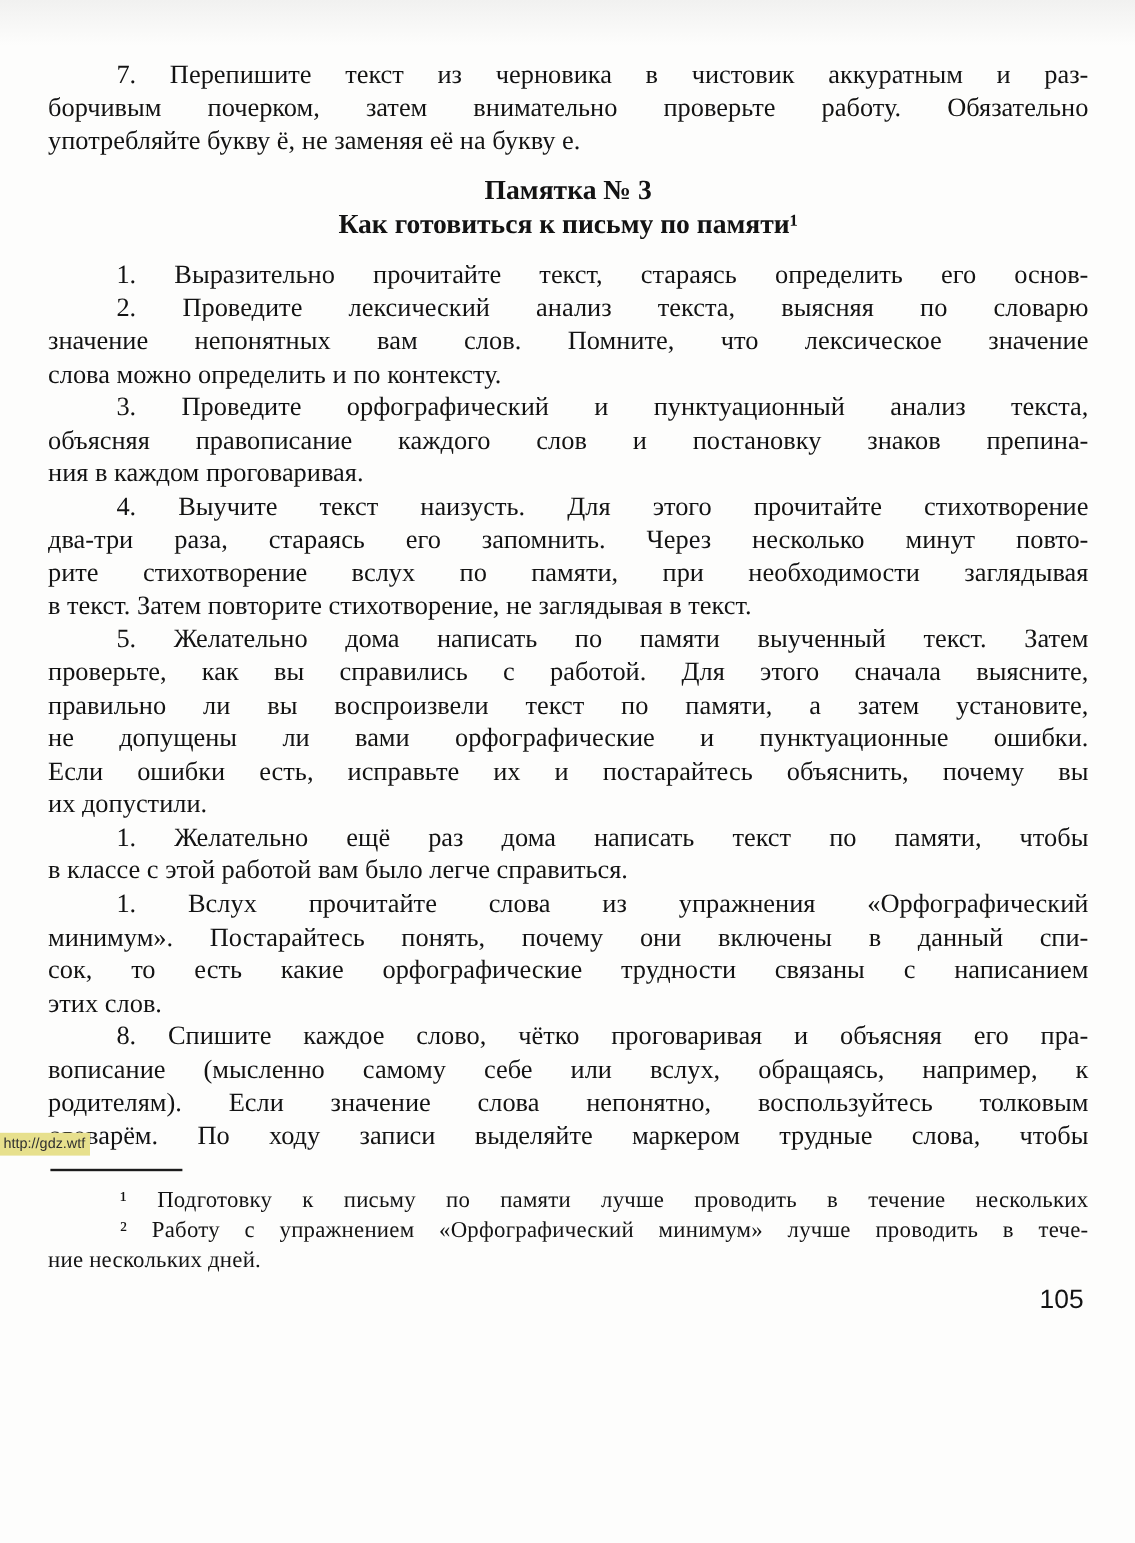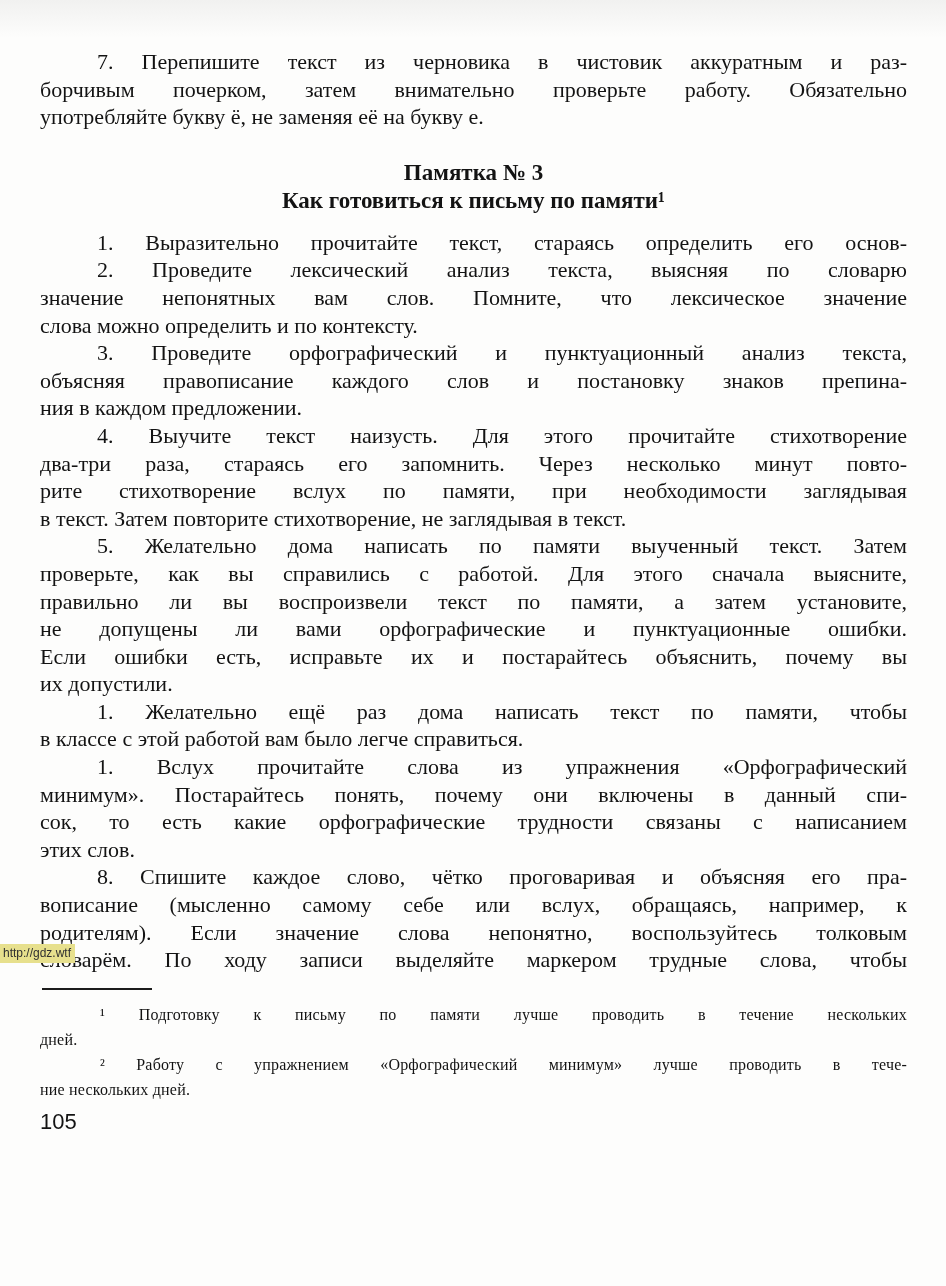--- a/index.html
+++ b/index.html
@@ -37,44 +37,44 @@
   .para .line.last { text-align-last: left; white-space: normal; }
   .para.justify-all .line.last { text-align-last: justify; white-space: nowrap; }
   .para .line:first-child { text-indent: 57px; }
   
   .memo-head {
     text-align: center;
     font-weight: bold;
     font-size: 23px;
     line-height: 28px;
   }
-  .memo-head.m3 { margin: 28px 0 14px; }
+  .memo-head.m3 { margin: 14px 0 14px; }
   .memo-head.m4 { margin: 6px 0 12px; }
   
   .fn-divider {
     width: 110px;
     border: none;
     border-top: 2px solid #1c1c1c;
     margin: 14px 0 12px 2px;
   }
   .footnote {
-    font-size: 16px;
+    font-size: 19px;
     line-height: 25px;
     letter-spacing: 0.2px;
   }
   .footnote .line {
     text-align: justify;
     text-align-last: justify;
     white-space: nowrap;
   }
   .footnote .line.last { text-align-last: left; white-space: normal; }
   .footnote .line:first-child { text-indent: 60px; }
   .page-number {
     margin-top: 8px;
-    text-align: left;
+    text-align: right;
     font-family: "Liberation Sans", "DejaVu Sans", sans-serif;
     font-size: 22px;
     line-height: 24px;
     padding-right: 4px;
   }
   .watermark {
     position: absolute;
     left: 0;
     bottom: 5px;
     background: var(--watermark_bg);
@@ -105,21 +105,21 @@
       <div class="line">1. Выразительно прочитайте текст, стараясь определить его основ-</div>
     </div>
   <div class="para">
       <div class="line">2. Проведите лексический анализ текста, выясняя по словарю</div>
       <div class="line">значение непонятных вам слов. Помните, что лексическое значение</div>
       <div class="line last">слова можно определить и по контексту.</div>
     </div>
   <div class="para">
       <div class="line">3. Проведите орфографический и пунктуационный анализ текста,</div>
       <div class="line">объясняя правописание каждого слов и постановку знаков препина-</div>
-      <div class="line last">ния в каждом предложении.</div>
+      <div class="line last">ния в каждом проговаривая.</div>
     </div>
   <div class="para">
       <div class="line">4. Выучите текст наизусть. Для этого прочитайте стихотворение</div>
       <div class="line">два-три раза, стараясь его запомнить. Через несколько минут повто-</div>
       <div class="line">рите стихотворение вслух по памяти, при необходимости заглядывая</div>
       <div class="line last">в текст. Затем повторите стихотворение, не заглядывая в текст.</div>
     </div>
   <div class="para">
       <div class="line">5. Желательно дома написать по памяти выученный текст. Затем</div>
       <div class="line">проверьте, как вы справились с работой. Для этого сначала выясните,</div>
@@ -144,21 +144,20 @@
       <div class="line">8. Спишите каждое слово, чётко проговаривая и объясняя его пра-</div>
       <div class="line">вописание (мысленно самому себе или вслух, обращаясь, например, к</div>
       <div class="line">родителям). Если значение слова непонятно, воспользуйтесь толковым</div>
       <div class="line last">словарём. По ходу записи выделяйте маркером трудные слова, чтобы</div>
     </div>
 
   <hr class="fn-divider">
 
   <div class="footnote">
       <div class="line">¹ Подготовку к письму по памяти лучше проводить в течение нескольких</div>
-      <div class="line last">дней.</div>
     </div>
   <div class="footnote">
       <div class="line">² Работу с упражнением «Орфографический минимум» лучше проводить в тече-</div>
       <div class="line last">ние нескольких дней.</div>
     </div>
 
   <div class="page-number">105</div>
 
   <div class="watermark">http://gdz.wtf</div>
 

